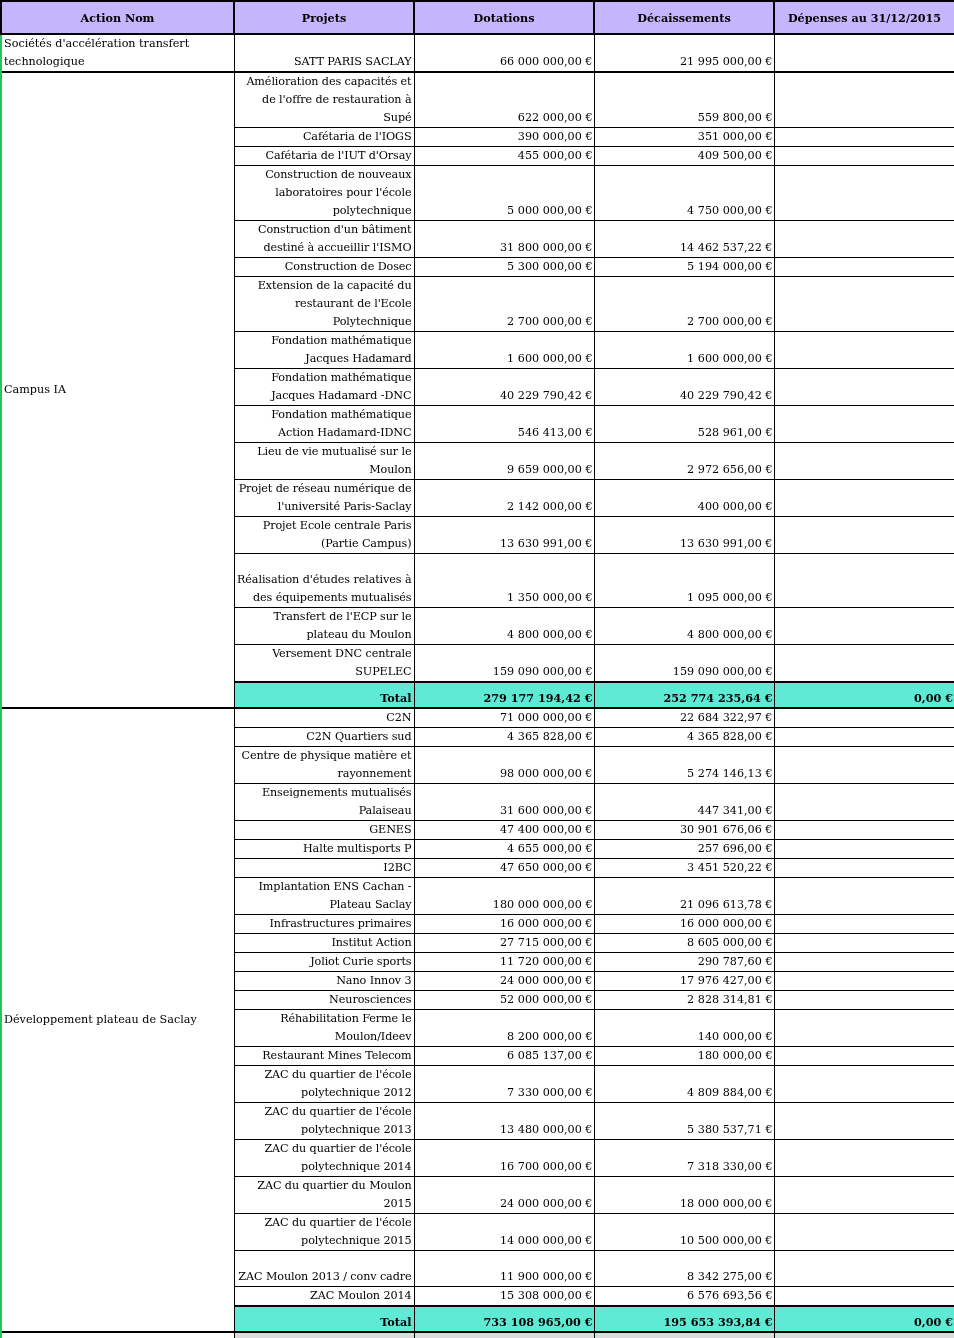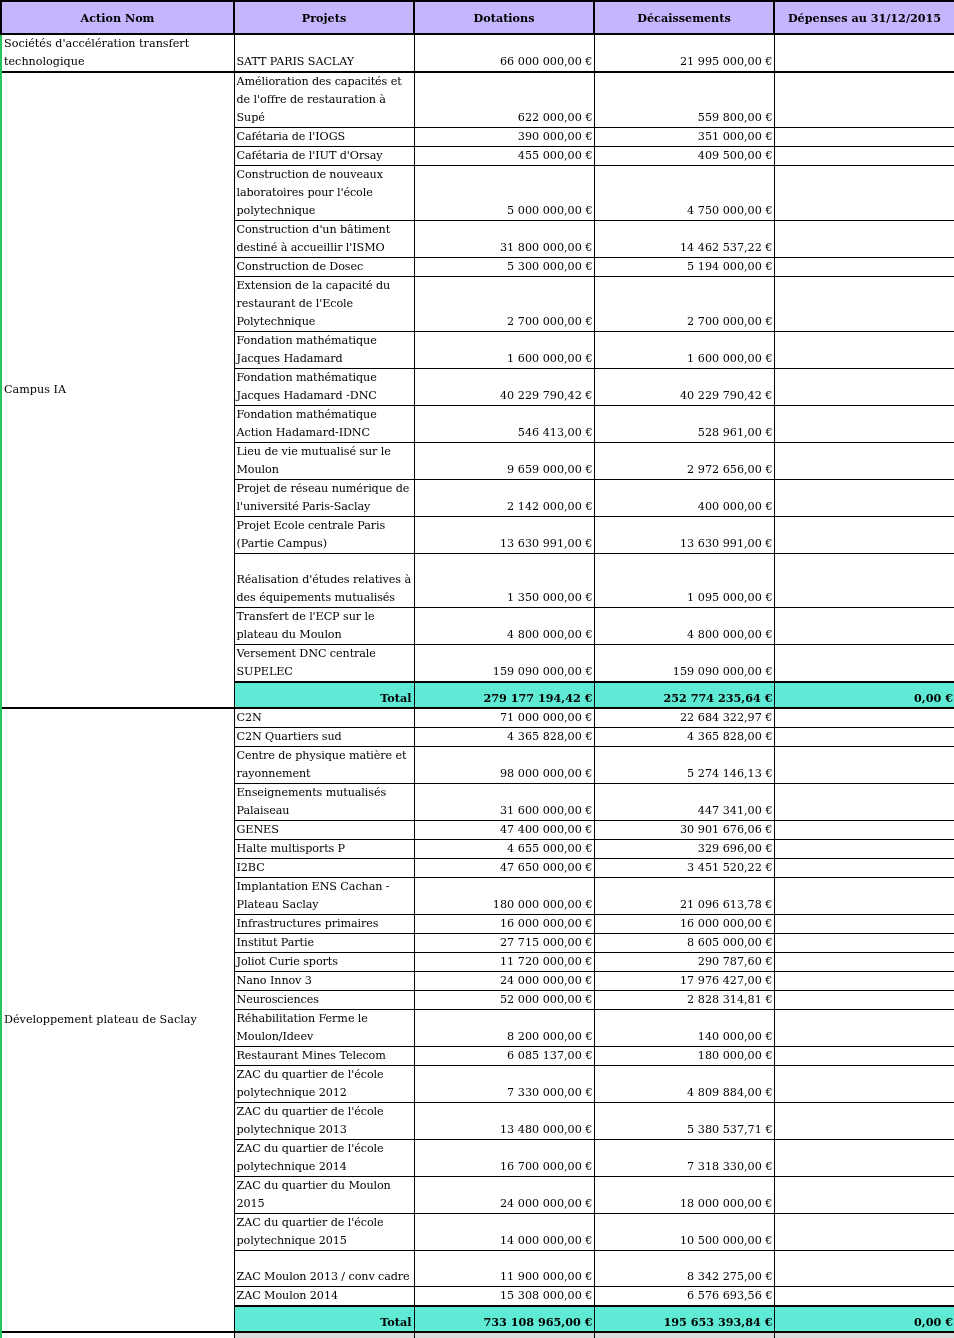--- a/index.html
+++ b/index.html
@@ -7,21 +7,21 @@
   table { border-collapse:collapse; table-layout:fixed; width:954px; font-size:11.2px; line-height:18px; }
   col.c1 { width:233px; }
   col.c2 { width:180px; }
   col.c3 { width:180px; }
   col.c4 { width:180px; }
   col.c5 { width:181px; }
   td, th { border:1px solid #000; padding:0 2px 0 2px; vertical-align:bottom; overflow:hidden; white-space:normal; }
   th { background:#c4b5fd; font-weight:bold; text-align:center; height:31px; vertical-align:middle; border:2px solid #000; border-bottom:2px solid #000; }
   td.num { text-align:right; white-space:nowrap; padding-right:1px; }
   td.action { vertical-align:middle; text-align:left; }
-  td.proj { text-align:left; letter-spacing:-0.1px; }
+  td.proj { text-align:right; letter-spacing:-0.1px; }
   tr.total td.shade { background:#5eead4; font-weight:bold; }
   tr.total td { border-top:2px solid #000; border-bottom:2px solid #000; height:24px; }
   tr.grand td { border-top:2px solid #000; border-bottom:3px solid #000; height:38px; vertical-align:middle; }
   tr.grand td.shade { background:#dcdcdc; font-weight:bold; font-size:12px; }
   tr.sep-top td { border-top:2px solid #000; }
   td.lbl { text-align:right; font-weight:bold; }
   .outer-left { border-left:2px solid #22c55e; }
   .outer-right { border-right:2px solid #000; }
 </style>
 </head>
@@ -182,21 +182,21 @@
       </tr>
       <tr style="height: 18px;">
         <td class="proj">GENES</td>
         <td class="num">47 400 000,00 €</td>
         <td class="num">30 901 676,06 €</td>
         <td class="num outer-right"></td>
       </tr>
       <tr style="height: 18px;">
         <td class="proj">Halte multisports P</td>
         <td class="num">4 655 000,00 €</td>
-        <td class="num">329 696,00 €</td>
+        <td class="num">257 696,00 €</td>
         <td class="num outer-right"></td>
       </tr>
       <tr style="height: 18px;">
         <td class="proj">I2BC</td>
         <td class="num">47 650 000,00 €</td>
         <td class="num">3 451 520,22 €</td>
         <td class="num outer-right"></td>
       </tr>
       <tr style="height: 36px;">
         <td class="proj">Implantation ENS Cachan - Plateau Saclay</td>
@@ -204,21 +204,21 @@
         <td class="num">21 096 613,78 €</td>
         <td class="num outer-right"></td>
       </tr>
       <tr style="height: 18px;">
         <td class="proj">Infrastructures primaires</td>
         <td class="num">16 000 000,00 €</td>
         <td class="num">16 000 000,00 €</td>
         <td class="num outer-right"></td>
       </tr>
       <tr style="height: 18px;">
-        <td class="proj">Institut Partie</td>
+        <td class="proj">Institut Action</td>
         <td class="num">27 715 000,00 €</td>
         <td class="num">8 605 000,00 €</td>
         <td class="num outer-right"></td>
       </tr>
       <tr style="height: 18px;">
         <td class="proj">Joliot Curie sports</td>
         <td class="num">11 720 000,00 €</td>
         <td class="num">290 787,60 €</td>
         <td class="num outer-right"></td>
       </tr>

